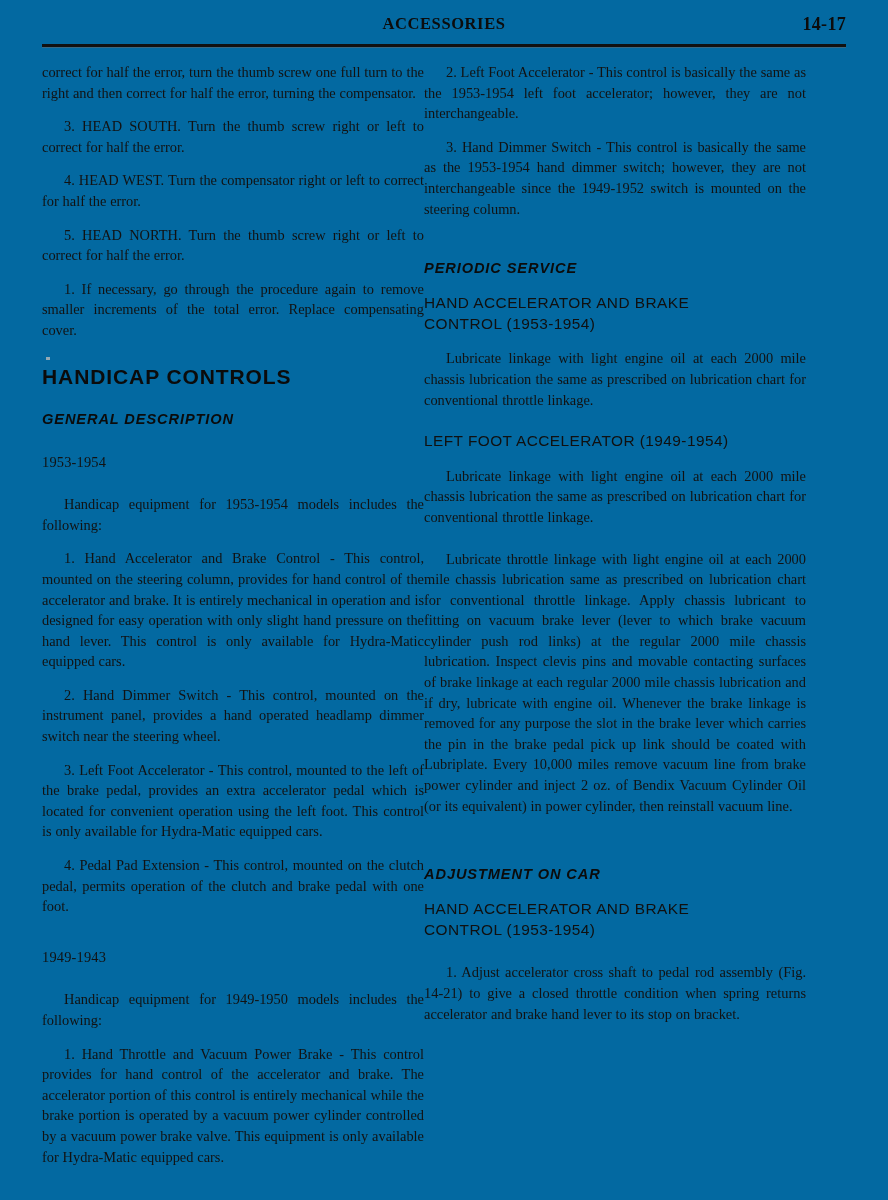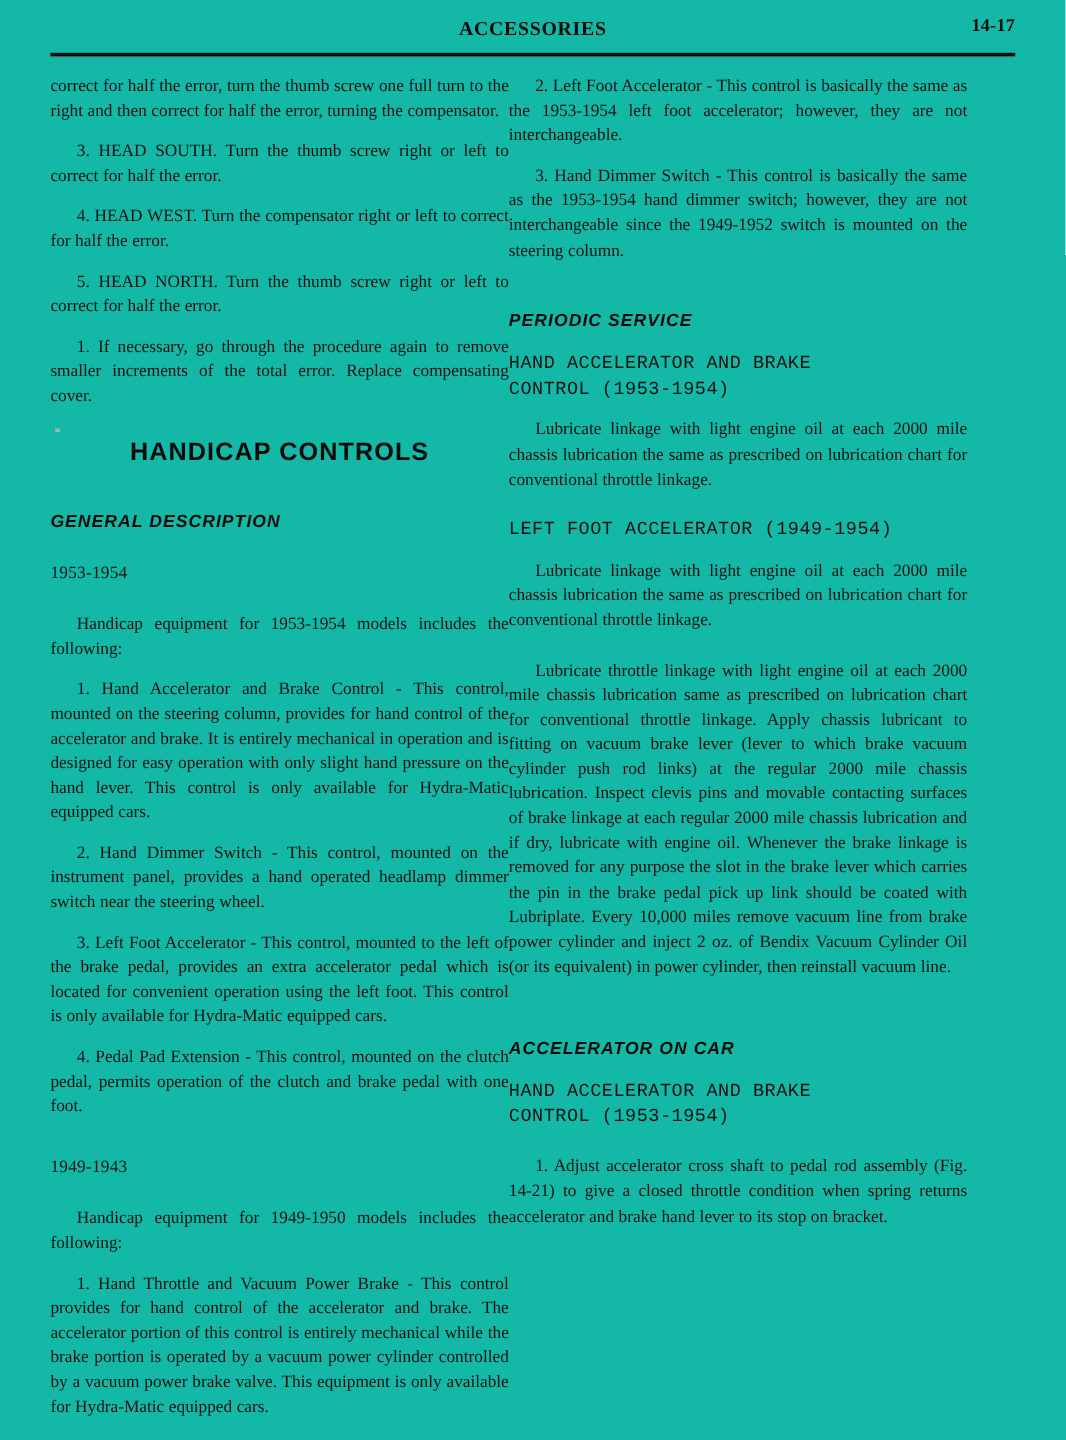--- a/index.html
+++ b/index.html
@@ -5,21 +5,21 @@
 <style>
   html, body {
     margin: 0;
     padding: 0;
     background: #ffffff;
   }
   .page {
     position: relative;
     width: 888px;
     height: 1200px;
-    background: #14b8a6;
+    background: #0369a1;
     overflow: hidden;
     font-family: "Liberation Serif", "DejaVu Serif", serif;
     color: #121212;
     box-sizing: border-box;
   }
 
   
   .running-head {
     position: absolute;
     left: 42px;
@@ -38,21 +38,21 @@
     font-size: 16.5px;
     letter-spacing: 0.6px;
     color: #0c0c0c;
   }
   .rh-folio {
     position: absolute;
     right: 0;
     top: 0;
     font-family: "Liberation Serif", "DejaVu Serif", serif;
     font-weight: bold;
-    font-size: 15px;
+    font-size: 18px;
     letter-spacing: 0.3px;
     color: #0c0c0c;
   }
   .rh-rule {
     position: absolute;
     left: 42px;
     right: 42px;
     top: 44px;
     height: 3px;
     background: #111111;
@@ -94,22 +94,22 @@
   }
   p.body.indent {
     text-indent: 22px;
   }
   p.body.cont {
     text-indent: 0;
   }
 
   
   h1.chapter {
-    margin: 24px 0 38px 0;
-    text-align: center;
+    margin: 24px 0 22px 0;
+    text-align: left;
     font-family: "Liberation Sans", "DejaVu Sans", sans-serif;
     font-weight: bold;
     font-size: 21px;
     letter-spacing: 0.9px;
     color: #0b0b0b;
   }
 
   
   h2.section {
     margin: 20px 0 17px 0;
@@ -118,21 +118,21 @@
     font-style: italic;
     font-size: 14.6px;
     letter-spacing: 0.9px;
     color: #0b0b0b;
   }
   h2.section.tight-top { margin-top: 0; }
 
   
   h3.subhead {
     margin: 0 0 14px 0;
-    font-family: Liberation Mono, monospace;
+    font-family: Liberation Sans, sans-serif;
     font-weight: normal;
     font-size: 15.4px;
     line-height: 20.6px;
     letter-spacing: 0.45px;
     color: #101010;
   }
 
   
   p.yearlabel {
     margin: 0 0 14px 0;
@@ -237,21 +237,21 @@
 
       <p class="body indent">Lubricate linkage with light engine oil at each 2000 mile chassis lubrication the same as prescribed on lubrication chart for conventional throttle linkage.</p>
 
       <div class="sp-sm"></div>
 
 
       <p class="body indent">Lubricate throttle linkage with light engine oil at each 2000 mile chassis lubrication same as prescribed on lubrication chart for conventional throttle linkage. Apply chassis lubricant to fitting on vacuum brake lever (lever to which brake vacuum cylinder push rod links) at the regular 2000 mile chassis lubrication. Inspect clevis pins and movable contacting surfaces of brake linkage at each regular 2000 mile chassis lubrication and if dry, lubricate with engine oil. Whenever the brake linkage is removed for any purpose the slot in the brake lever which carries the pin in the brake pedal pick up link should be coated with Lubriplate. Every 10,000 miles remove vacuum line from brake power cylinder and inject 2 oz. of Bendix Vacuum Cylinder Oil (or its equivalent) in power cylinder, then reinstall vacuum line.</p>
 
       <div class="sp-md"></div>
 
-      <h2 class="section">ACCELERATOR ON CAR</h2>
+      <h2 class="section">ADJUSTMENT ON CAR</h2>
 
       <h3 class="subhead">
         <span>HAND ACCELERATOR AND BRAKE</span><br>
         <span>CONTROL (1953-1954)</span>
       </h3>
 
       <div class="sp-sm"></div>
 
       <p class="body indent">1. Adjust accelerator cross shaft to pedal rod assembly (Fig. 14-21) to give a closed throttle condition when spring returns accelerator and brake hand lever to its stop on bracket.</p>
 

